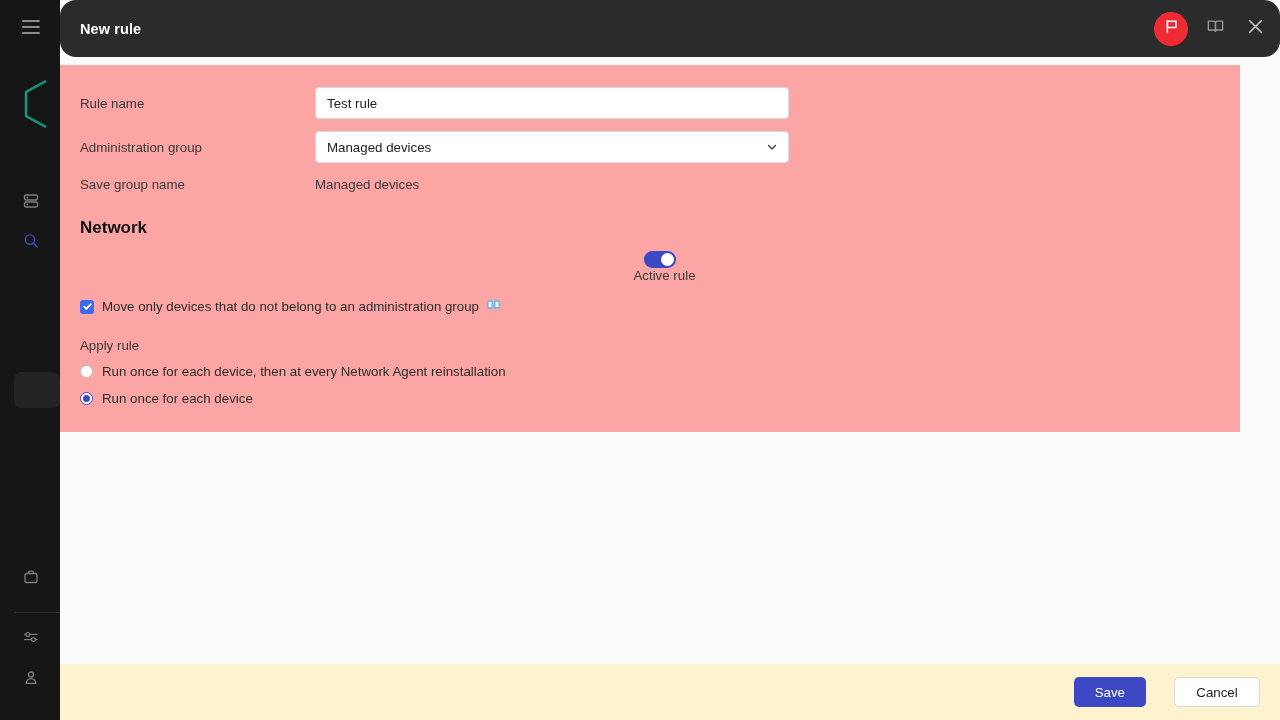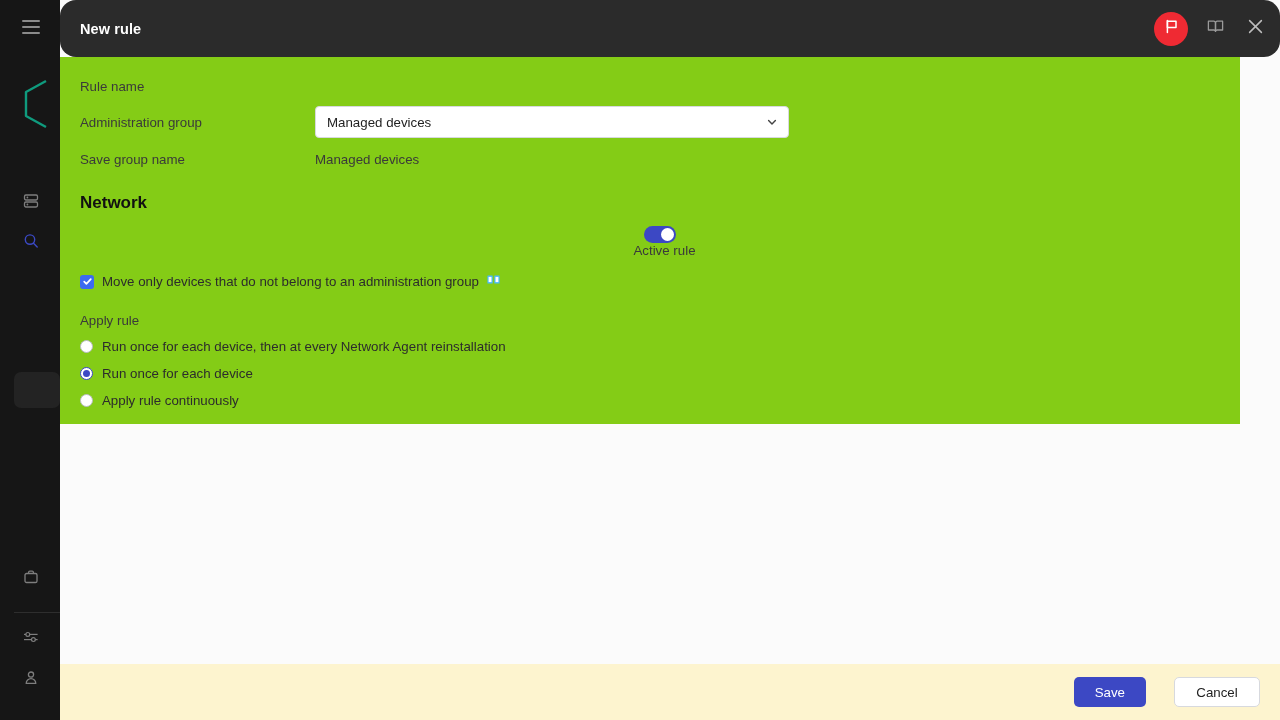--- a/index.html
+++ b/index.html
@@ -104,23 +104,23 @@
     height: 3px; background: #00a88e;
   }
 
   
   #body-area {
     position: relative;
     height: 619px;
     background: #fbfbfb;
   }
   #content-card {
-    position: absolute; left: 0; top: 0;
+    position: absolute; left: 0; top: 8px;
     width: 1180px; height: 367px;
-    background: #84cc16;
+    background: #fca5a5;
     padding: 22px 0 0 20px;
   }
 
   .form-row {
     display: flex; align-items: center;
     margin-bottom: 12px;
   }
   .form-label {
     width: 235px;
     font-size: 13.3px;
@@ -339,20 +339,21 @@
       </div>
     </div>
   </div>
 
 
   <div id="body-area">
     <div id="content-card">
 
       <div class="form-row">
         <div class="form-label">Rule name</div>
+        <input class="text-input" type="text" value="Test rule" style="">
       </div>
 
       <div class="form-row" style="margin-bottom:14px;">
         <div class="form-label">Administration group</div>
         <div class="select-box">
           <span>Managed devices</span>
           <span class="chev">
             <svg width="12" height="12" viewBox="0 0 12 12">
               <polyline points="2.6,4.4 6,8 9.4,4.4" fill="none" stroke="#444" stroke-width="1.4" stroke-linecap="round" stroke-linejoin="round"></polyline>
             </svg>
@@ -398,24 +399,20 @@
       <div id="apply-label">Apply rule</div>
 
       <div class="radio-row">
         <span class="radio"></span>
         <span class="lbl">Run once for each device, then at every Network Agent reinstallation</span>
       </div>
       <div class="radio-row">
         <span class="radio sel"></span>
         <span class="lbl">Run once for each device</span>
       </div>
-      <div class="radio-row" style="margin-bottom:0;">
-        <span class="radio"></span>
-        <span class="lbl">Apply rule continuously</span>
-      </div>
 
     </div>
   </div>
 </div>
 
 <div id="footer">
   <button class="btn btn-primary">Save</button>
   <button class="btn btn-secondary">Cancel</button>
 </div>
 

